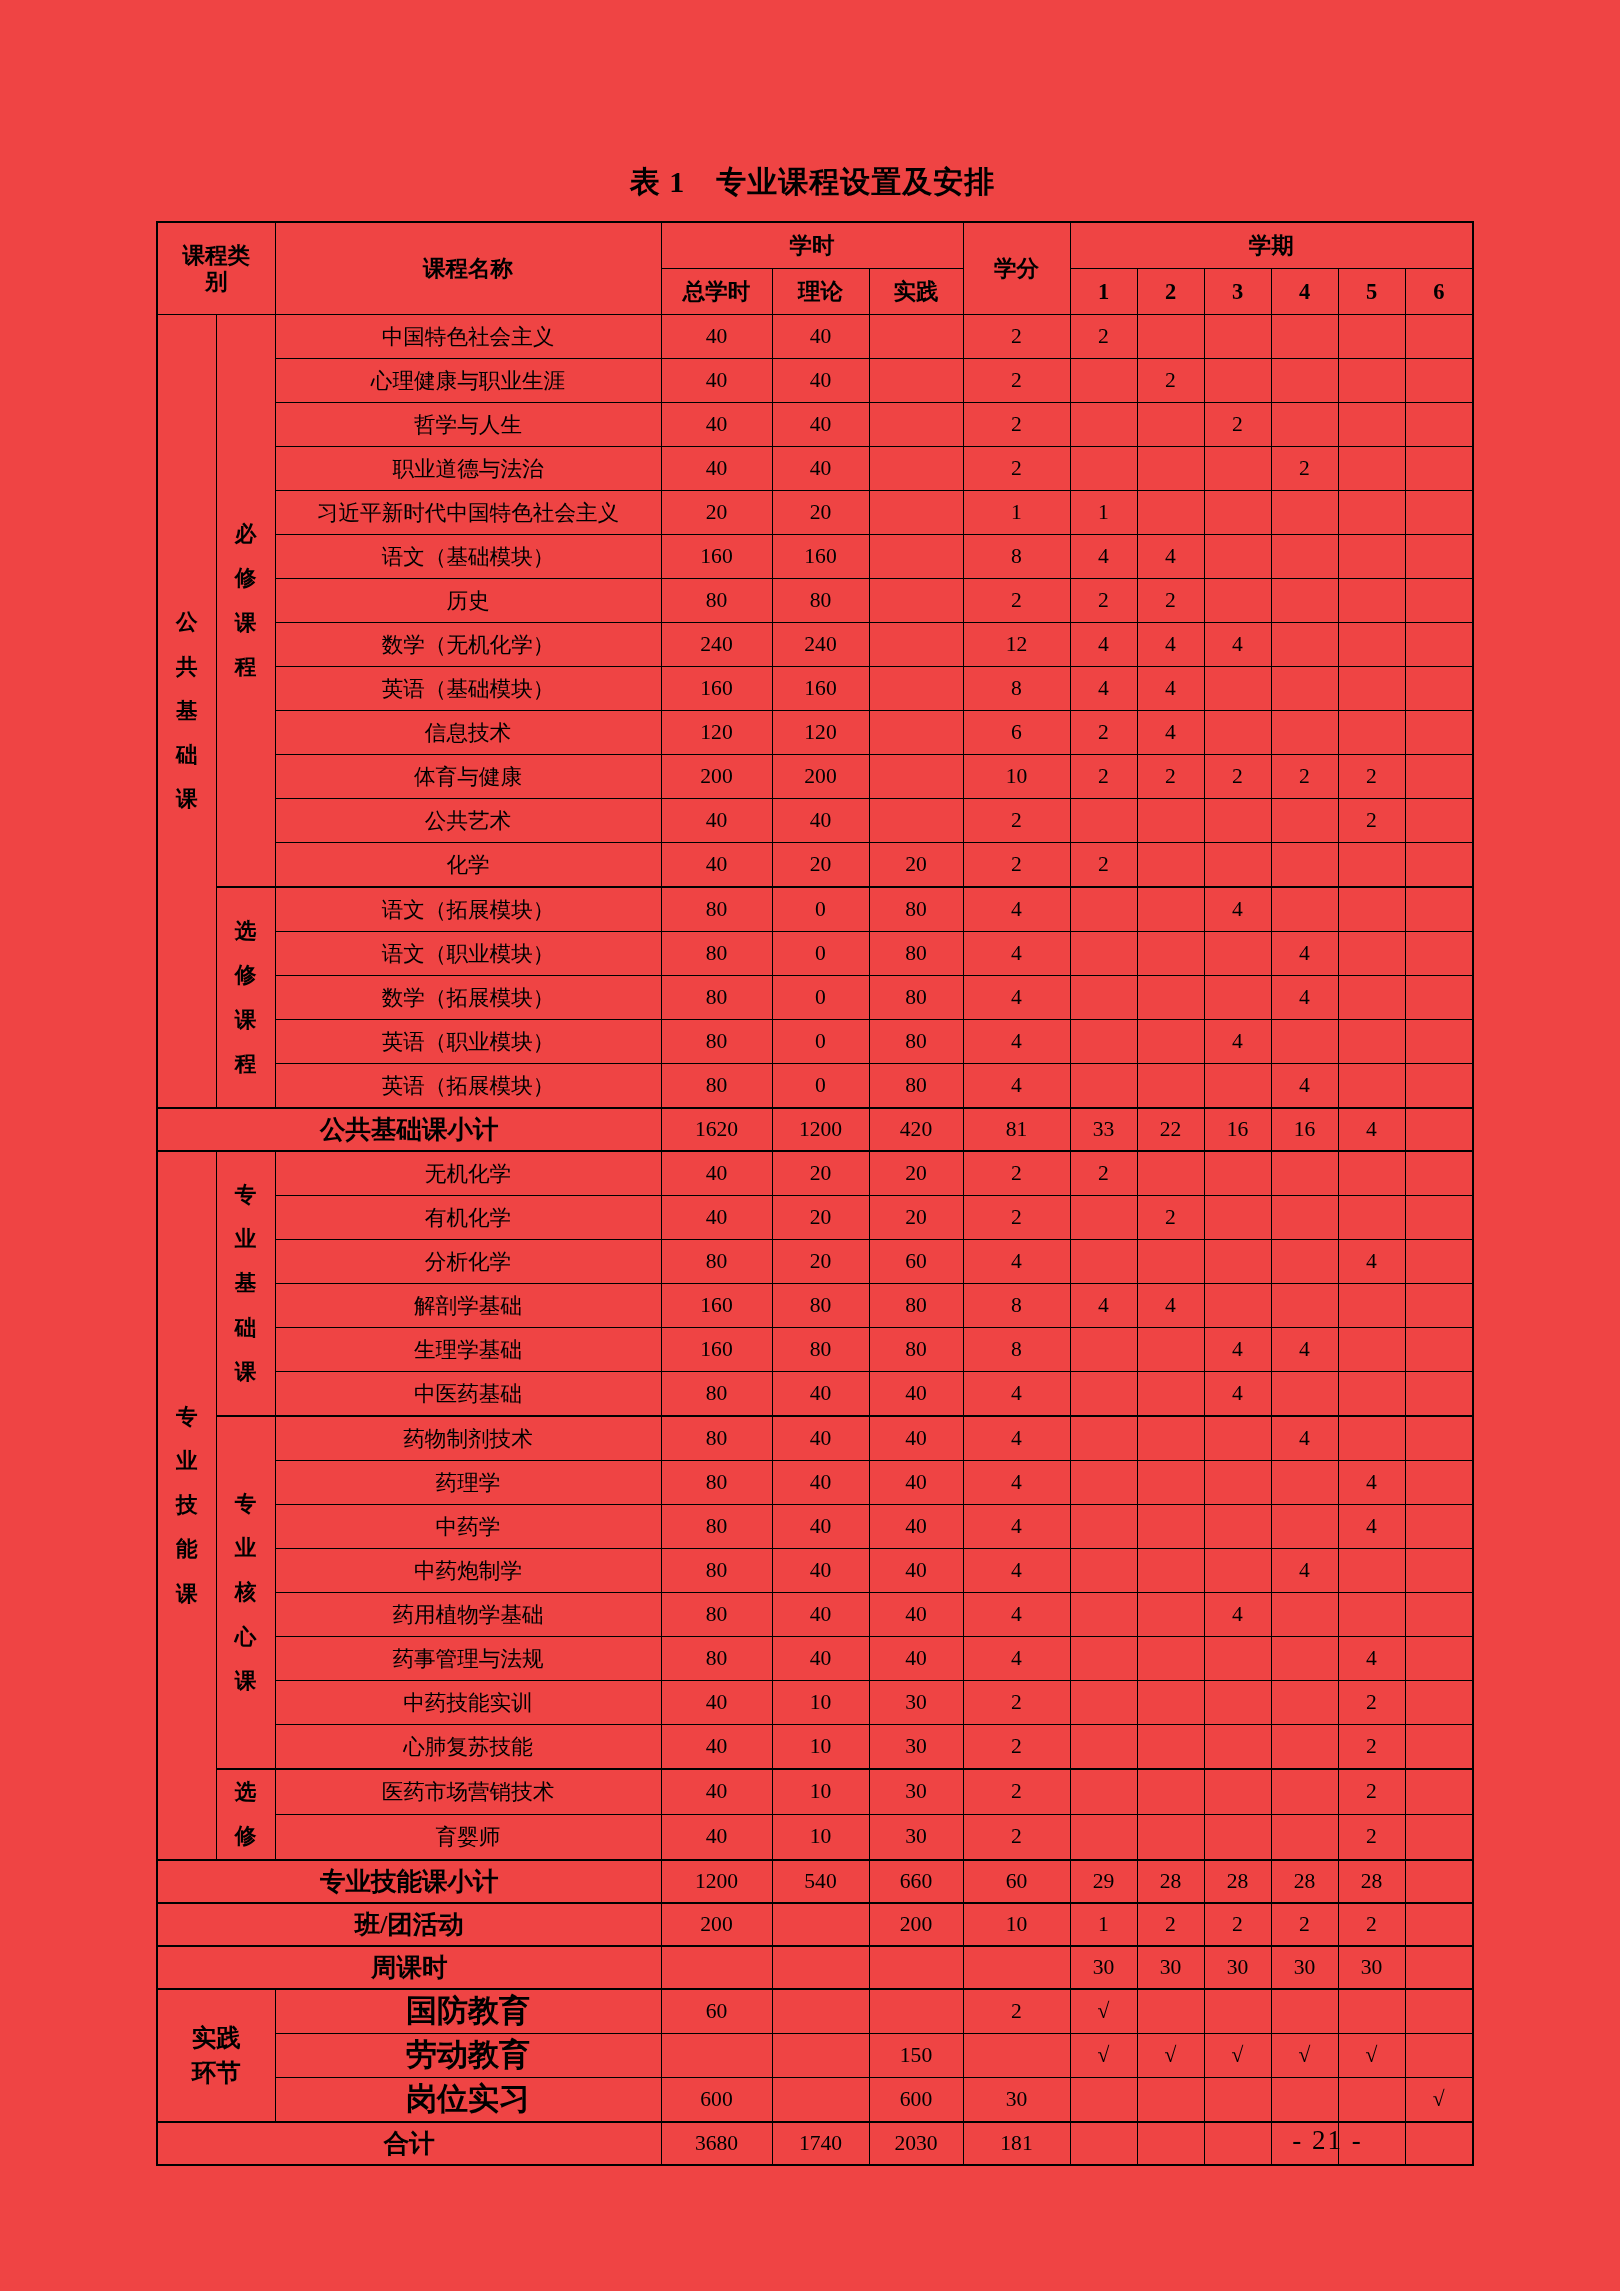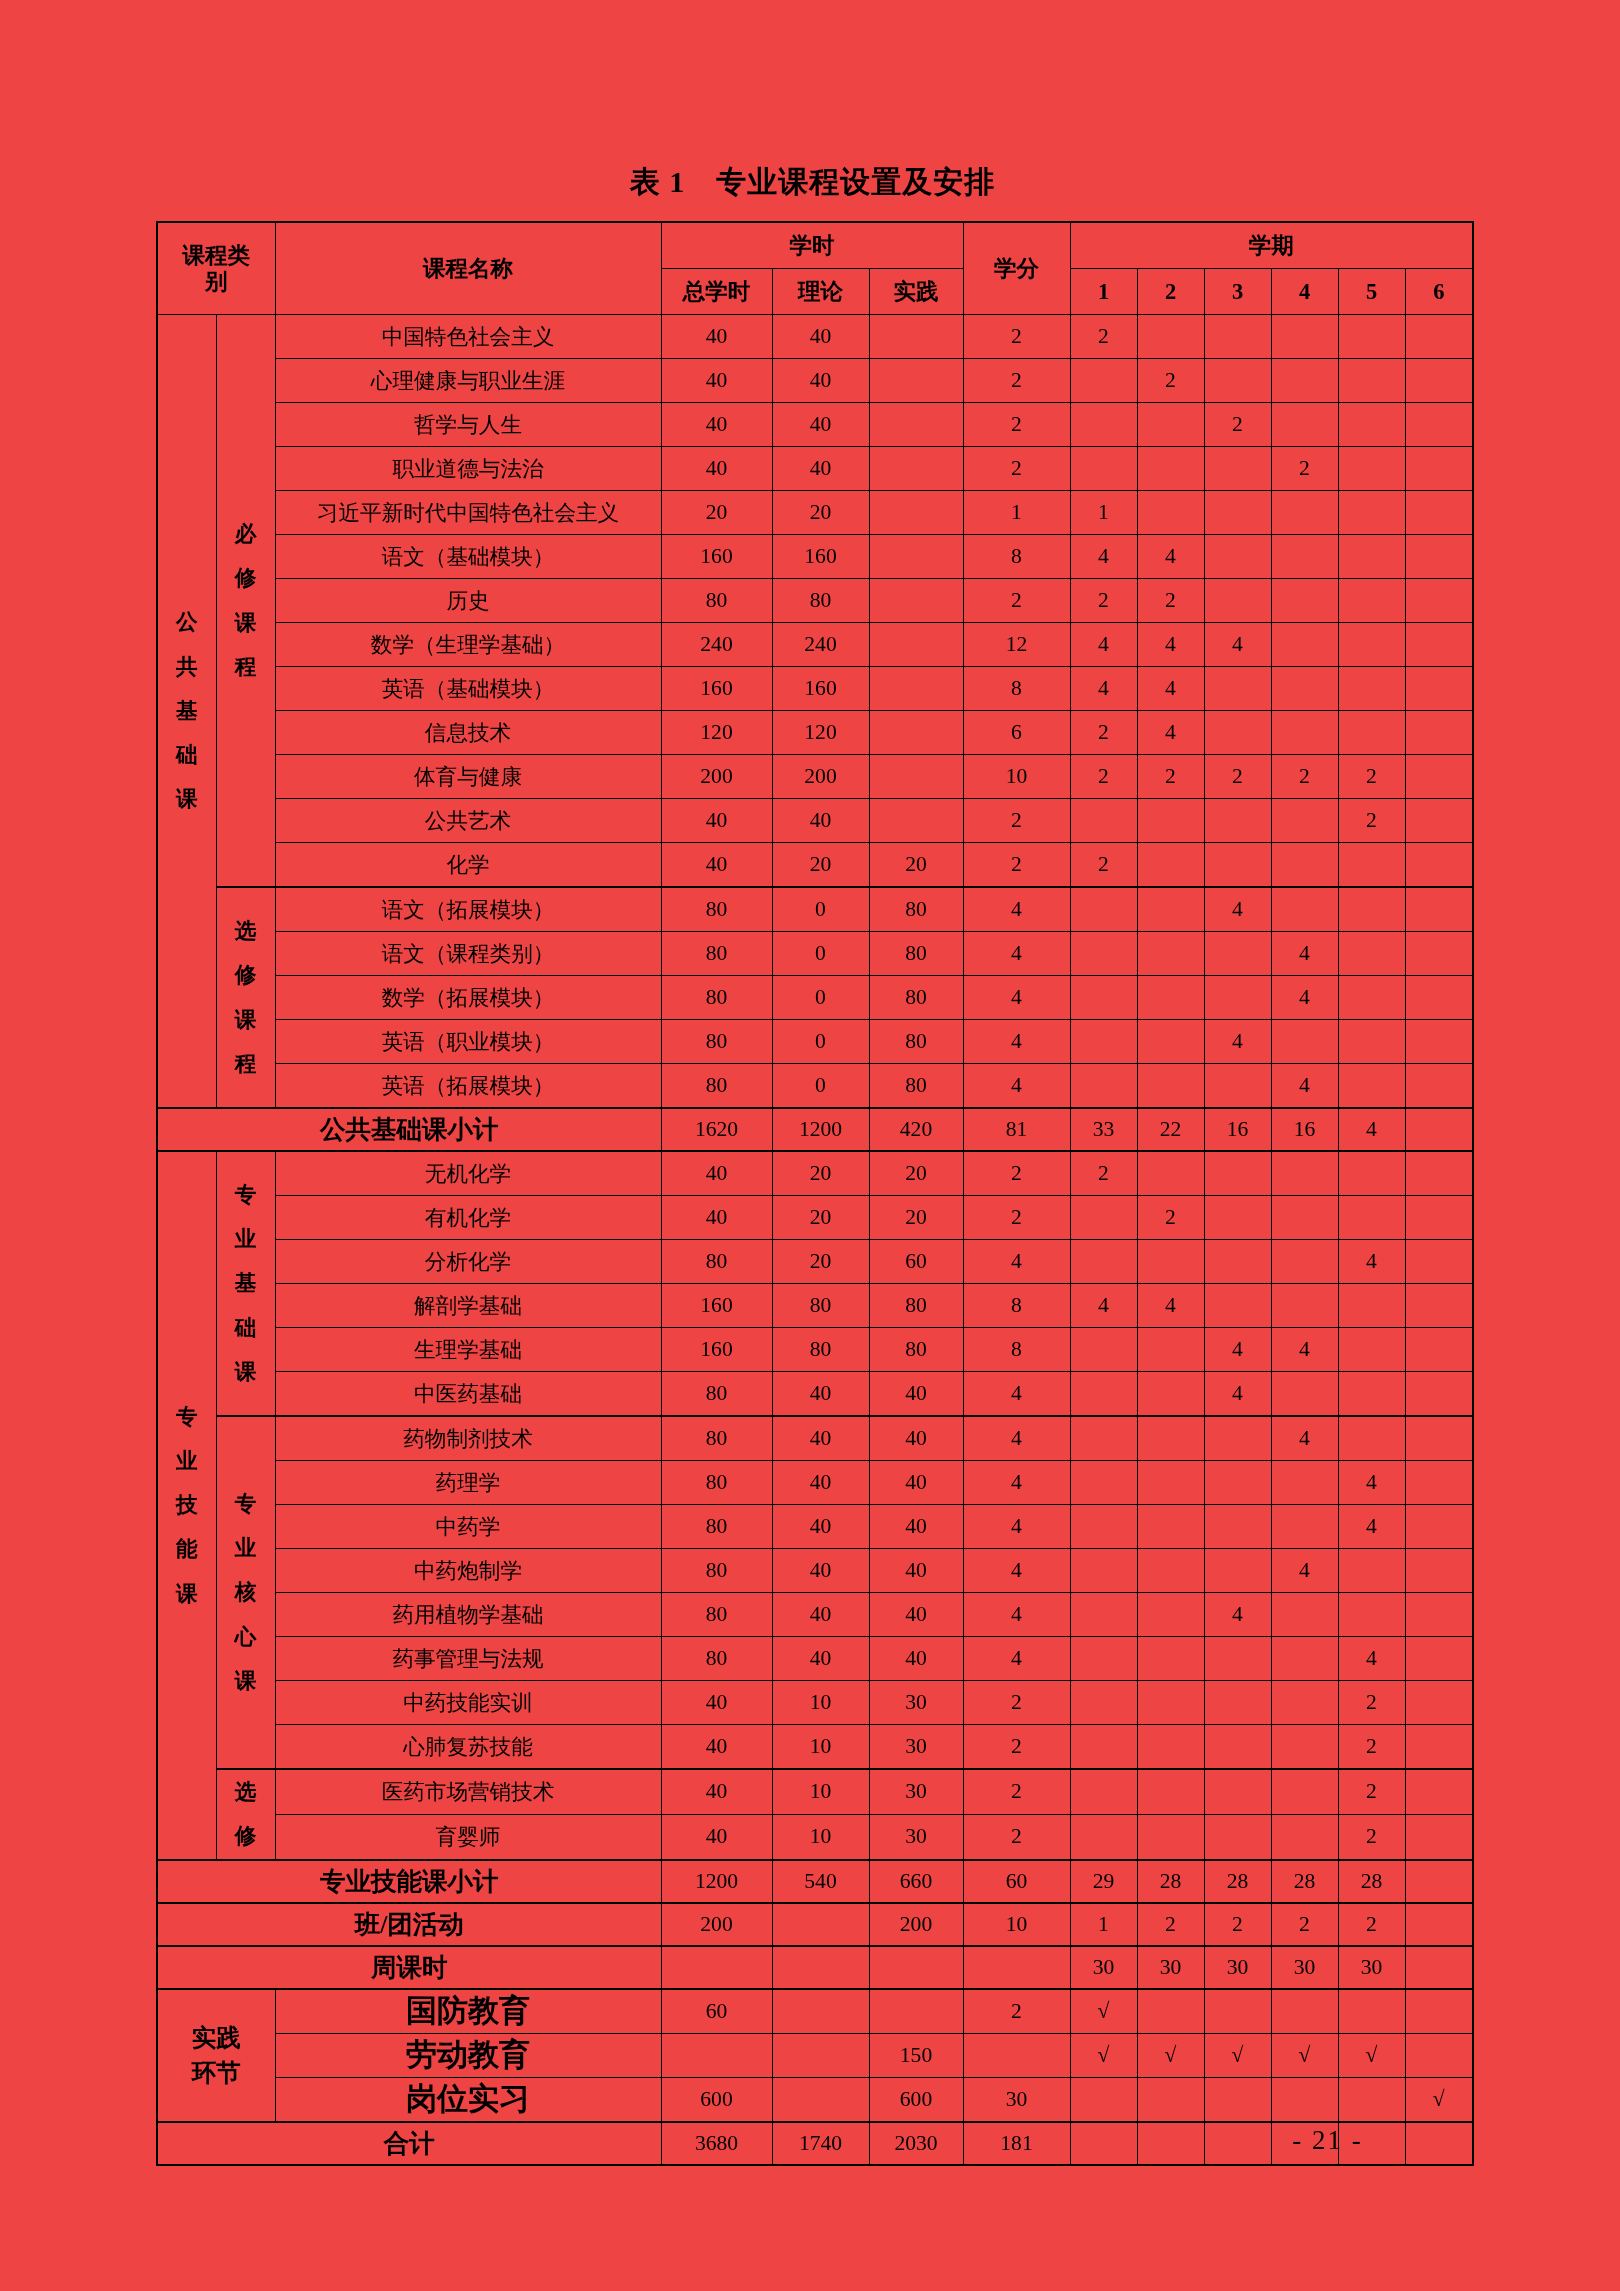--- a/index.html
+++ b/index.html
@@ -207,21 +207,21 @@
           <td class="val"></td>
           <td class="val">2</td>
           <td class="val sem">2</td>
           <td class="val sem">2</td>
           <td class="val sem"></td>
           <td class="val sem"></td>
           <td class="val sem"></td>
           <td class="val sem"></td>
         </tr>
         <tr class="r-course">
-          <td class="name">数学（生理学基础）</td>
+          <td class="name">数学（无机化学）</td>
           <td class="val">240</td>
           <td class="val">240</td>
           <td class="val"></td>
           <td class="val">12</td>
           <td class="val sem">4</td>
           <td class="val sem">4</td>
           <td class="val sem">4</td>
           <td class="val sem"></td>
           <td class="val sem"></td>
           <td class="val sem"></td>
@@ -304,21 +304,21 @@
           <td class="val">80</td>
           <td class="val">4</td>
           <td class="val sem"></td>
           <td class="val sem"></td>
           <td class="val sem">4</td>
           <td class="val sem"></td>
           <td class="val sem"></td>
           <td class="val sem"></td>
         </tr>
         <tr class="r-course">
-          <td class="name">语文（课程类别）</td>
+          <td class="name">语文（职业模块）</td>
           <td class="val">80</td>
           <td class="val">0</td>
           <td class="val">80</td>
           <td class="val">4</td>
           <td class="val sem"></td>
           <td class="val sem"></td>
           <td class="val sem"></td>
           <td class="val sem">4</td>
           <td class="val sem"></td>
           <td class="val sem"></td>

